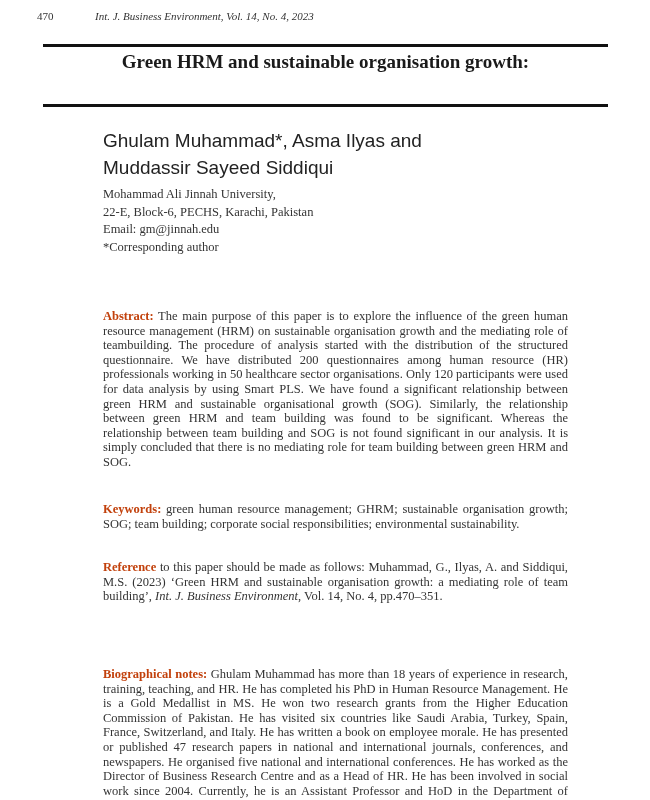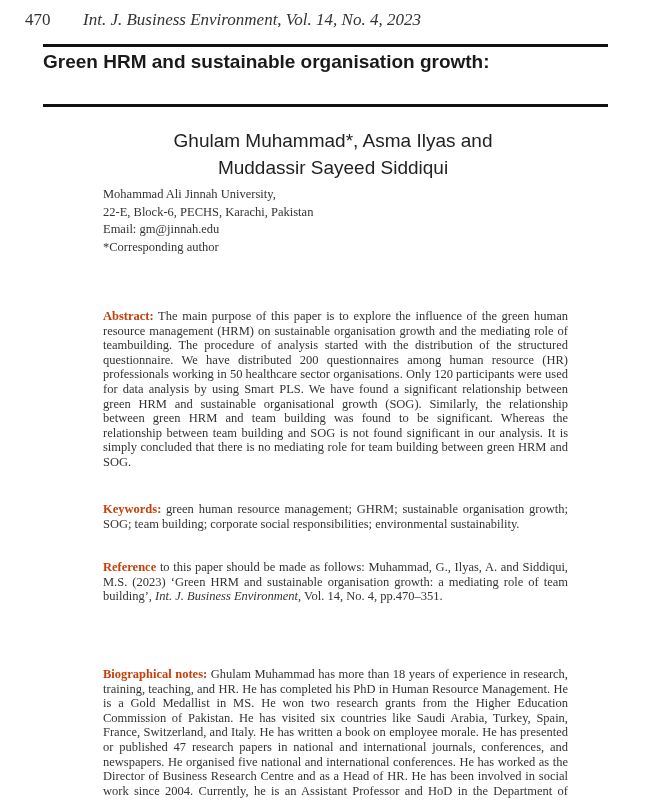--- a/index.html
+++ b/index.html
@@ -1,22 +1,22 @@
 <!DOCTYPE html>
 <html><head>
 <meta charset="utf-8">
 <style>
   html, body { margin:0; padding:0; background:#ffffff; }
   body { width:650px; height:800px; position:relative; overflow:hidden; color:#1a1a1a; }
-  .running-head { position:absolute; left:25px; top:10px; font-family:"Liberation Serif", serif; font-size:17px; color:#333; }
+  .running-head { position:absolute; left:37px; top:10px; font-family:"Liberation Serif", serif; font-size:11px; color:#333; }
   .running-head .pg { display:inline-block; width:58px; }
   .running-head .jr { font-style:italic; }
   .rule { position:absolute; left:43px; width:565px; height:3px; background:#111; }
-  .title { position:absolute; left:43px; top:50px; width:565px; font-family:Liberation Sans, sans-serif; font-weight:bold; font-size:19px; line-height:24px; color:#1a1a1a; }
-  .authors { position:absolute; left:103px; top:127px; width:460px; font-family:"Liberation Sans", sans-serif; font-size:19px; line-height:27px; color:#222;text-align:center; }
+  .title { position:absolute; left:43px; top:50px; width:565px; font-family:Liberation Serif, serif; font-weight:bold; font-size:19px; line-height:24px; color:#1a1a1a;text-align:center; }
+  .authors { position:absolute; left:103px; top:127px; width:460px; font-family:"Liberation Sans", sans-serif; font-size:19px; line-height:27px; color:#222; }
   .affil { position:absolute; left:103px; top:186px; width:460px; font-family:"Liberation Serif", serif; font-size:12.5px; line-height:17.5px; color:#333; }
   .para { position:absolute; left:103px; width:465px; font-family:"Liberation Serif", serif; font-size:12.5px; line-height:14.6px; text-align:justify; color:#333; }
   .para b { color:#c2410c; }
   .abstract { top:309px; }
   .keywords { top:502px; }
   .reference { top:560px; }
   .bio { top:628px;margin-top:39px; }
   i { font-style:italic; }
 </style>
 </head>

